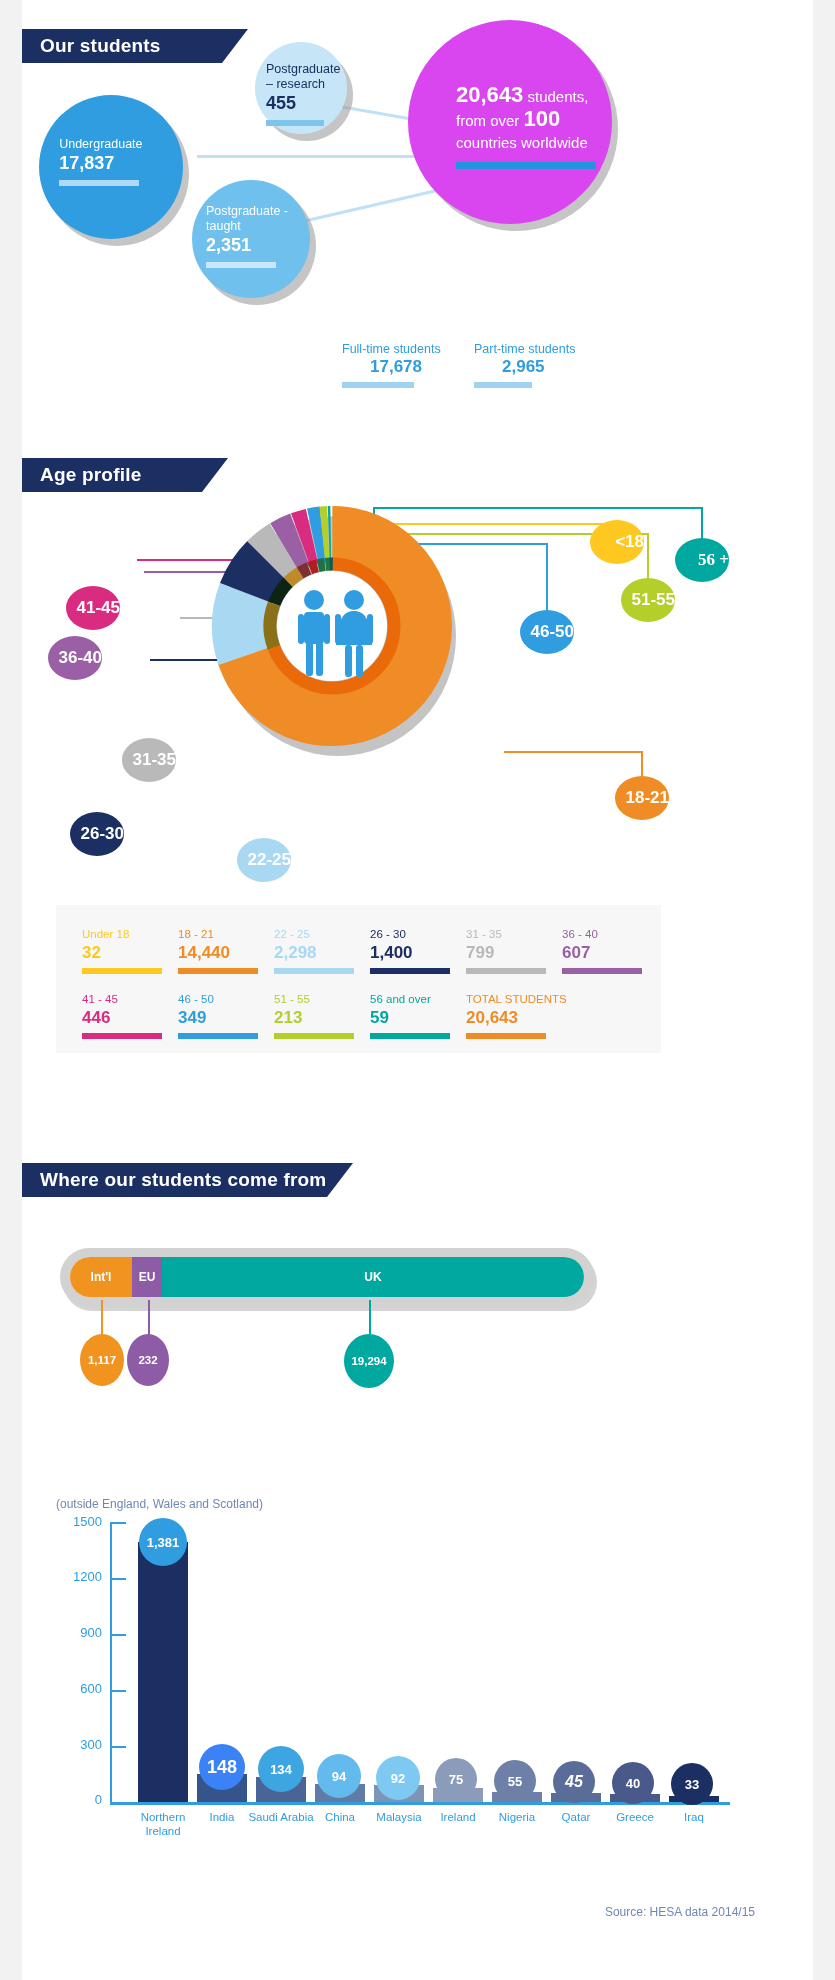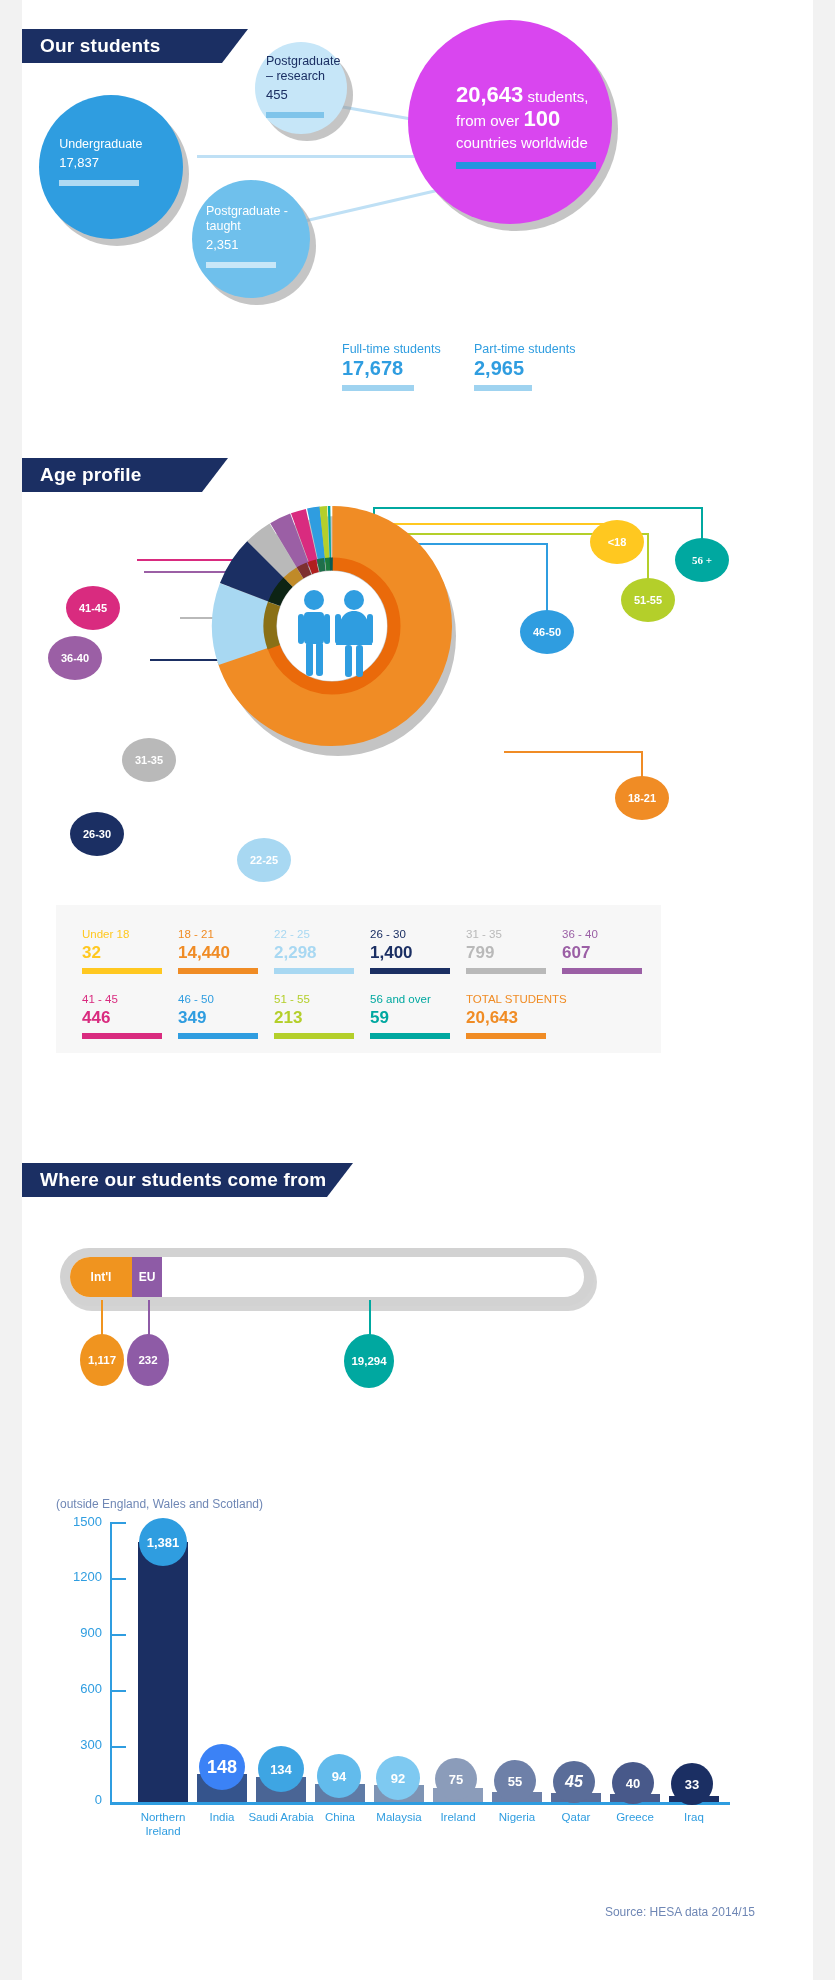--- a/index.html
+++ b/index.html
@@ -28,39 +28,39 @@
   }
 
   
   .bub {
     position: absolute; border-radius: 50%;
     box-shadow: 6px 7px 0 rgba(150,150,150,.55);
     color: #fff; display: block;
   }
   .bub .inner { position: absolute; left: 14%; right: 10%; }
   .bub .cap { font-size: 12.5px; line-height: 15px; font-weight: normal; }
-  .bub .num { font-size: 13px; font-weight: normal; line-height: 22px; }
+  .bub .num { font-size: 18px; font-weight: bold; line-height: 22px; }
   .bub .rule { height: 6px; background: rgba(255,255,255,.62); margin-top: 6px; }
 
   .bigbub { background: #d946ef; }
   .bigbub .headline { position: absolute; left: 48px; top: 64px; width: 175px;
     font-size: 15px; line-height: 22px; color: #fff; }
   .bigbub .headline b { font-size: 22px; font-weight: bold; }
   .bigbub .rule { height: 7px; background: #2395e0; width: 140px; margin-top: 8px; }
 
   .connector { position: absolute; background: #bfe0f5; }
 
   .ftpt { position: absolute; color: #2f9de0; }
   .ftpt .lab { font-size: 12.5px; }
-  .ftpt .val { font-size: 20px; font-weight: bold; margin-top: 1px; }
+  .ftpt .val { font-size: 17px; font-weight: bold; margin-top: 1px; margin-left: 28px; }
   .ftpt .rule { height: 6px; background: #9fd3f0; margin-top: 5px; width: 72px; }
   .callout {
     position: absolute; border-radius: 50%;
-    display: flex; align-items: center; justify-content: center;
-    color: #fff; font-size: 11px; font-weight: bold; white-space: nowrap;
+    display: flex; align-items: center; justify-content: flex-end;
+    color: #fff; font-size: 17px; font-weight: bold; white-space: nowrap;
   }
 
   
   .legend {
     position: absolute; left: 34px; top: 905px; width: 605px; height: 148px;
     background: #f7f7f7; padding: 22px 0 0 26px;
   }
   .lg-row { display: flex; }
   .lg-cell { width: 96px; }
   .lg-lab { font-size: 11.5px; line-height: 15px; white-space: nowrap; }
@@ -127,21 +127,21 @@
 
   <div class="bub" style="left:17px;top:95px;width:144px;height:144px;background:#2f9de0;">
     <div class="inner" style="top:42px;">
       <div class="cap">Undergraduate</div>
       <div class="num">17,837</div>
       <div class="rule" style="width:80px;"></div>
     </div>
   </div>
 
   <div class="bub" style="left:233px;top:42px;width:92px;height:92px;background:#c6e6f8;">
-    <div class="inner" style="top:12px;left:11px;right:6px;color:#1b2f63;">
+    <div class="inner" style="top:20px;left:11px;right:6px;color:#1b2f63;">
       <div class="cap">Postgraduate – research</div>
       <div class="num">455</div>
       <div class="rule" style="width:58px;background:#7fc4ea;"></div>
     </div>
   </div>
 
   <div class="bub" style="left:170px;top:180px;width:118px;height:118px;background:#6fc0ec;">
     <div class="inner" style="top:24px;left:14px;right:8px;">
       <div class="cap">Postgraduate - taught</div>
       <div class="num">2,351</div>
@@ -321,20 +321,23 @@
   </div>
 
   <div class="track">
     <div class="track-in">
       <div class="seg" style="flex:0 0 62px;background:#f0941f;">
         <span>Int'l</span>
           </div>
       <div class="seg" style="flex:0 0 30px;background:#8e5ba6;">
         <span>EU</span>
           </div>
+      <div class="seg" style="flex:1 1 auto;background:#00a8a0;">
+        <span>UK</span>
+          </div>
     </div>
   </div>
 
   <div class="stem" style="left:79px;top:1300px;height:52px;background:#f0941f;"></div>
   <div class="stem" style="left:126px;top:1300px;height:52px;background:#8e5ba6;"></div>
   <div class="stem" style="left:347px;top:1300px;height:52px;background:#00a8a0;"></div>
 
   <div class="pill" style="left:58px;top:1334px;width:44px;height:52px;background:#f0941f;">
     <span>1,117</span>
       </div>

